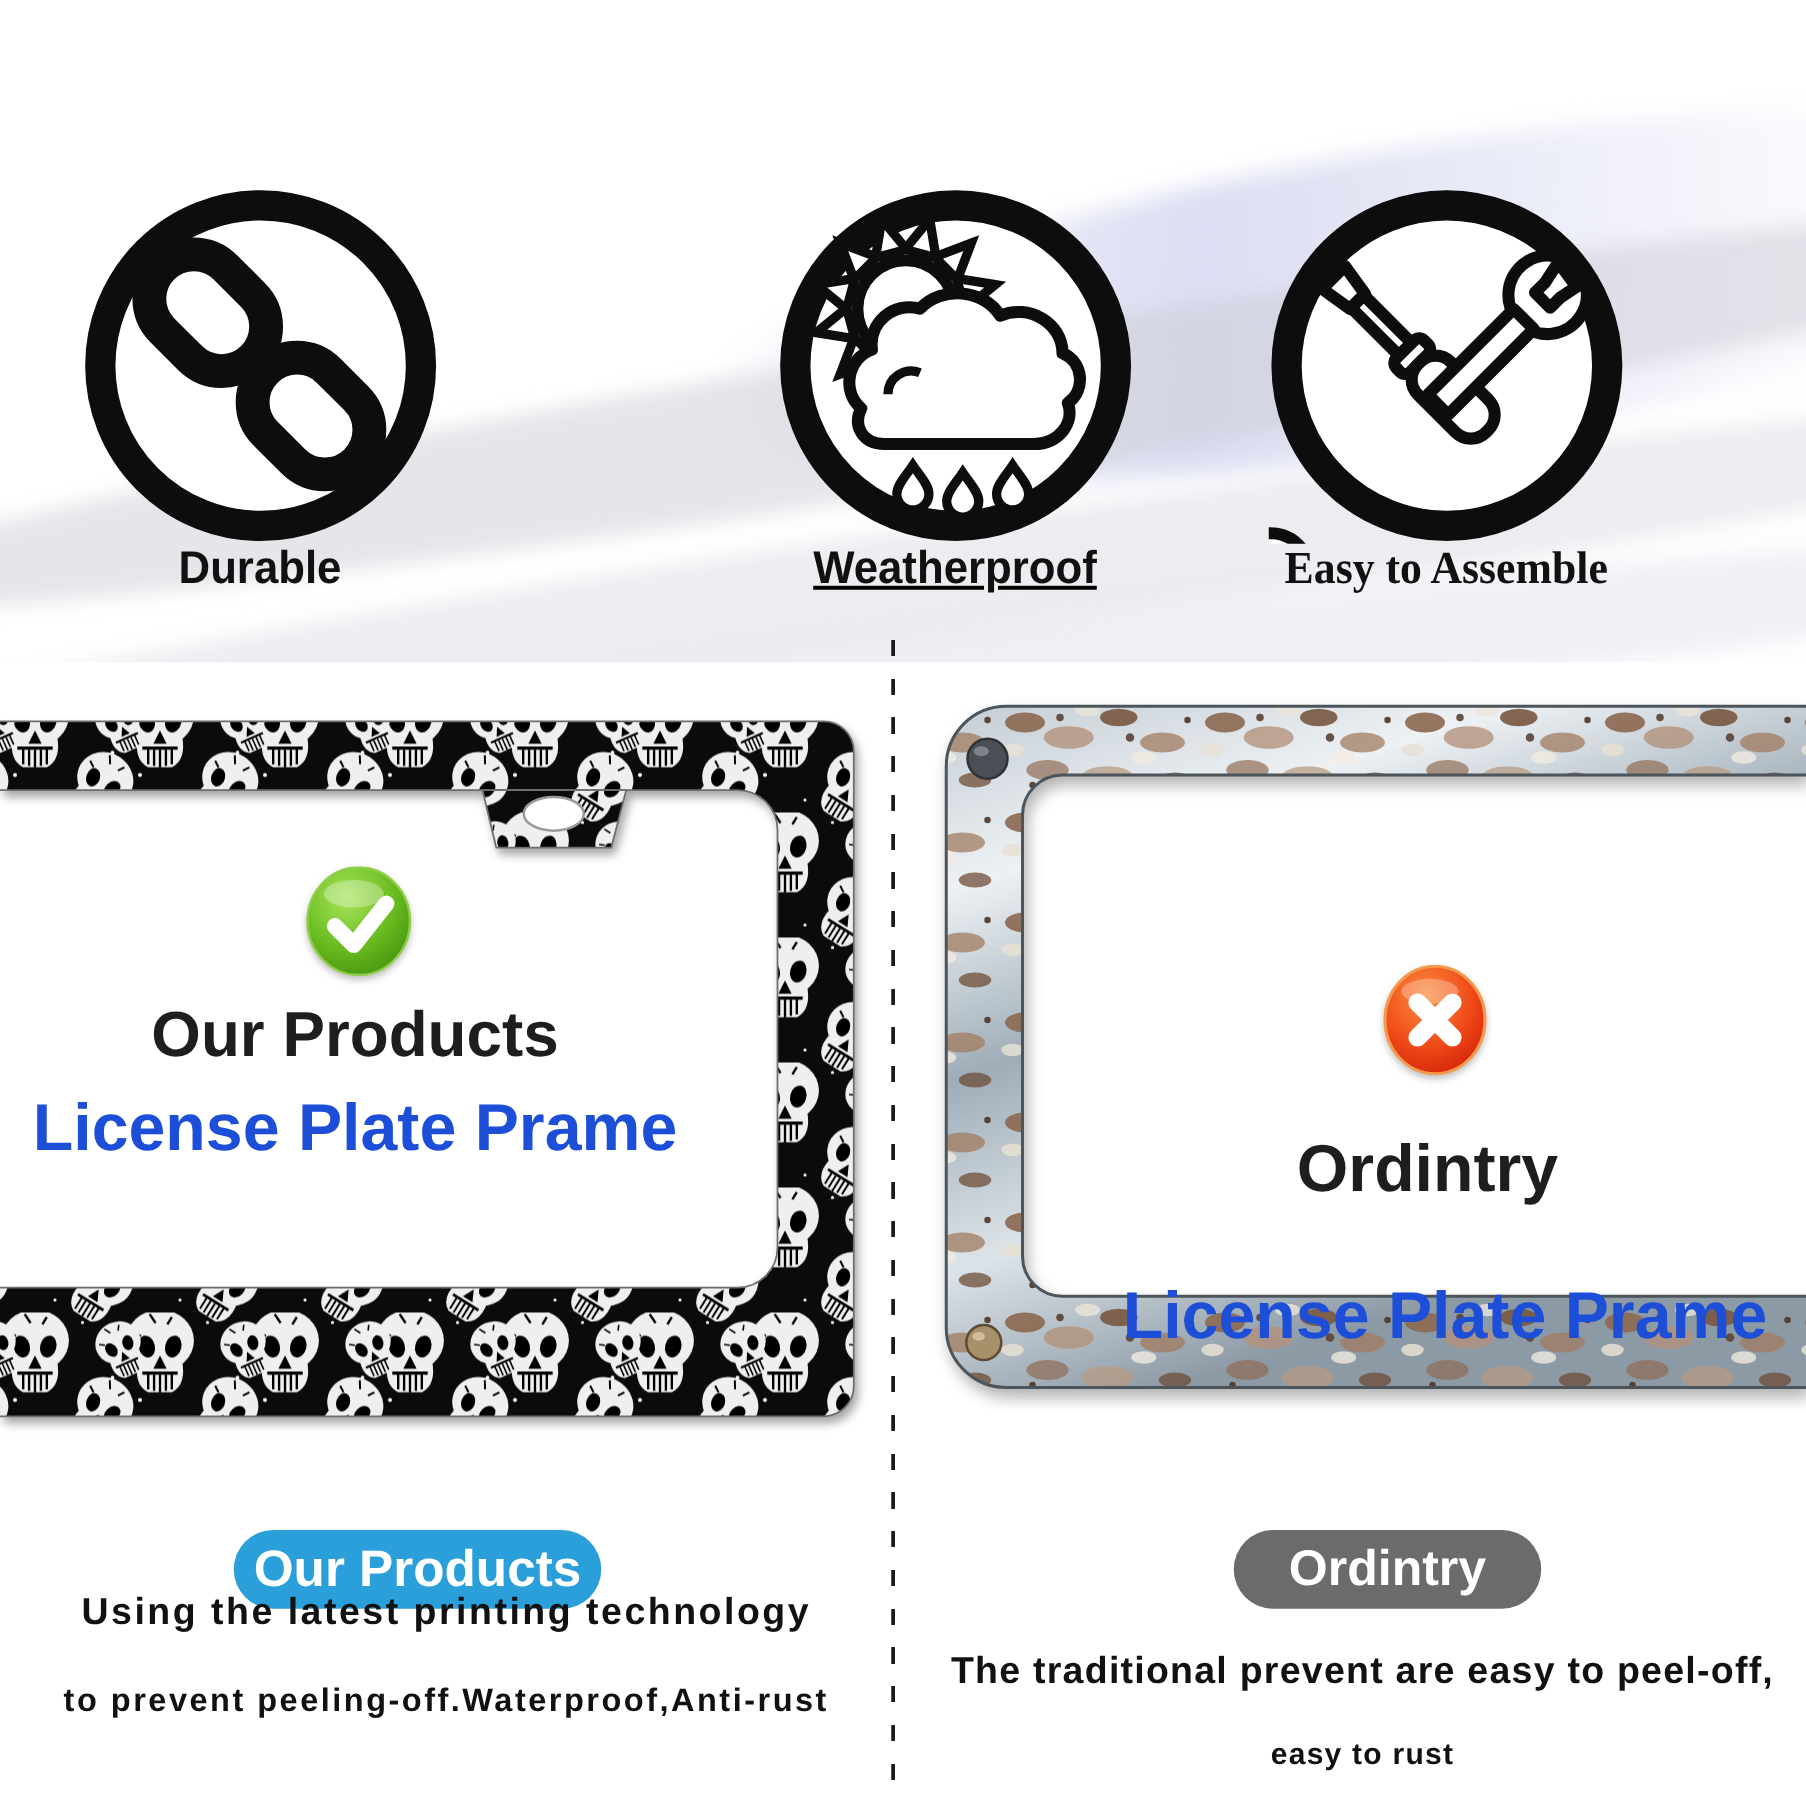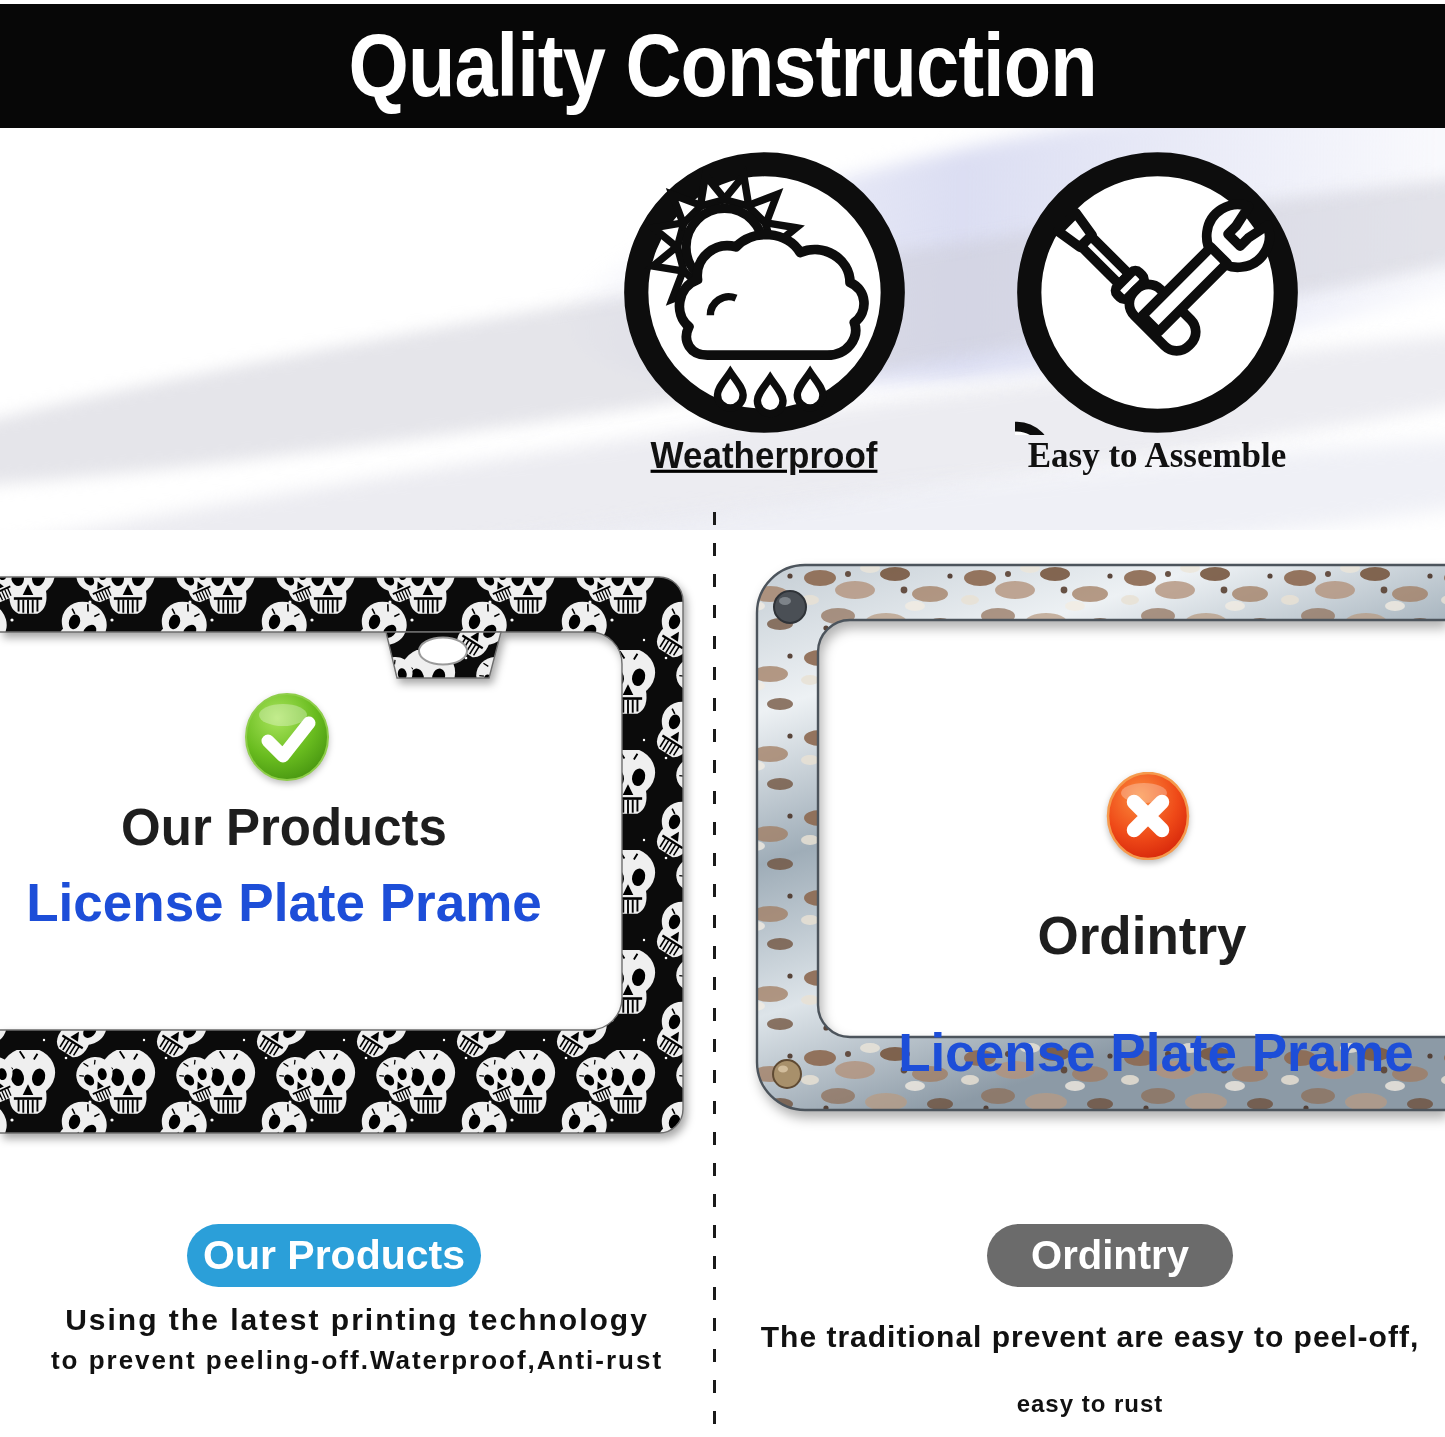--- a/index.html
+++ b/index.html
@@ -49,40 +49,49 @@
   .ls{left:284px;top:342px;}
   .rh{left:1142px;top:375px;font-size:53px;}
   .rs{left:1156px;top:492px;}
 
   .pill{position:absolute;top:694px;height:63px;border-radius:32px;display:flex;
         align-items:center;justify-content:center;color:#fff;font-weight:bold;white-space:nowrap;}
   .pill-left{left:187px;width:294px;font-size:41px;}
   .pill-right{left:987px;width:246px;font-size:40px;}
 
   .desc{position:absolute;color:#111;font-weight:bold;white-space:nowrap;transform:translateX(-50%);}
-  .dl1{left:357px;top:773px;font-size:30px;letter-spacing:2px;}
+  .dl1{left:357px;top:743px;font-size:30px;letter-spacing:2px;}
   .dl2{left:357px;top:815px;font-size:26px;letter-spacing:2px;}
   .dr1{left:1090px;top:790px;font-size:30px;letter-spacing:1px;}
   .dr2{left:1090px;top:860px;font-size:24px;letter-spacing:1px;}
 </style>
 </head>
 <body>
 
 <div class="canvas">
 
   <section class="top">
     <div class="swoosh sw1"></div>
     <div class="swoosh sw2"></div>
     <div class="swoosh sw3"></div>
     <div class="swoosh sw4"></div>
 
-    <header class="banner">
-      <h1>Quality Construction</h1>
-    </header>
-
+
+    <div class="feature f1">
+      <div class="iconwrap">
+        <svg width="285" height="285" viewBox="0 0 100 100">
+          <circle cx="50" cy="50" r="45" fill="#fff" stroke="#0d0d0d" stroke-width="8.5"></circle>
+          <g transform="rotate(-45 50 50)">
+            <rect x="37.5" y="11" width="25" height="36" rx="12.5" fill="none" stroke="#0d0d0d" stroke-width="9.5"></rect>
+            <rect x="37.5" y="52" width="25" height="36" rx="12.5" fill="none" stroke="#0d0d0d" stroke-width="9.5"></rect>
+          </g>
+        </svg>
+      </div>
+      <div class="flabel">Durable</div>
+    </div>
 
     <div class="feature f2">
       <div class="iconwrap">
         <svg width="285" height="285" viewBox="0 0 100 100">
           <circle cx="50" cy="50" r="45" fill="#fff" stroke="#0d0d0d" stroke-width="8.5"></circle>
 
           <g>
             <g transform="rotate(-135 36 34)">
                 <polygon points="36,8 31.5,18 40.5,18" fill="#fff" stroke="#0d0d0d" stroke-width="2.6"></polygon>
               </g>

